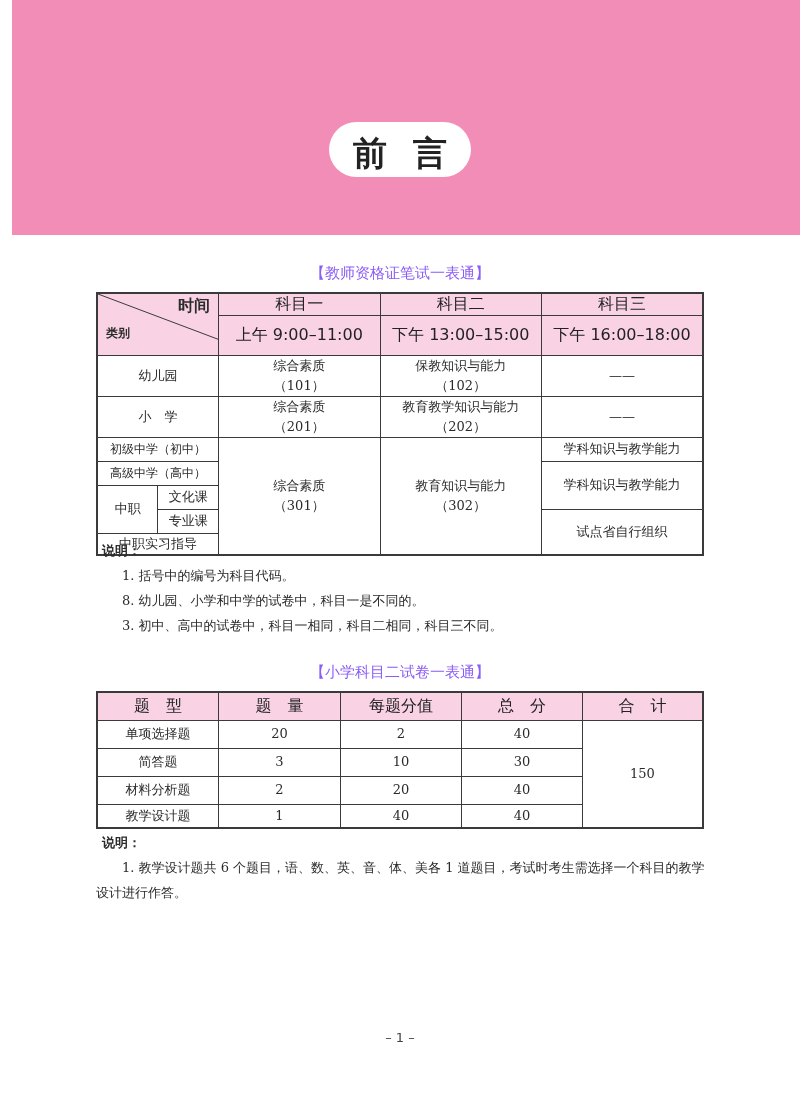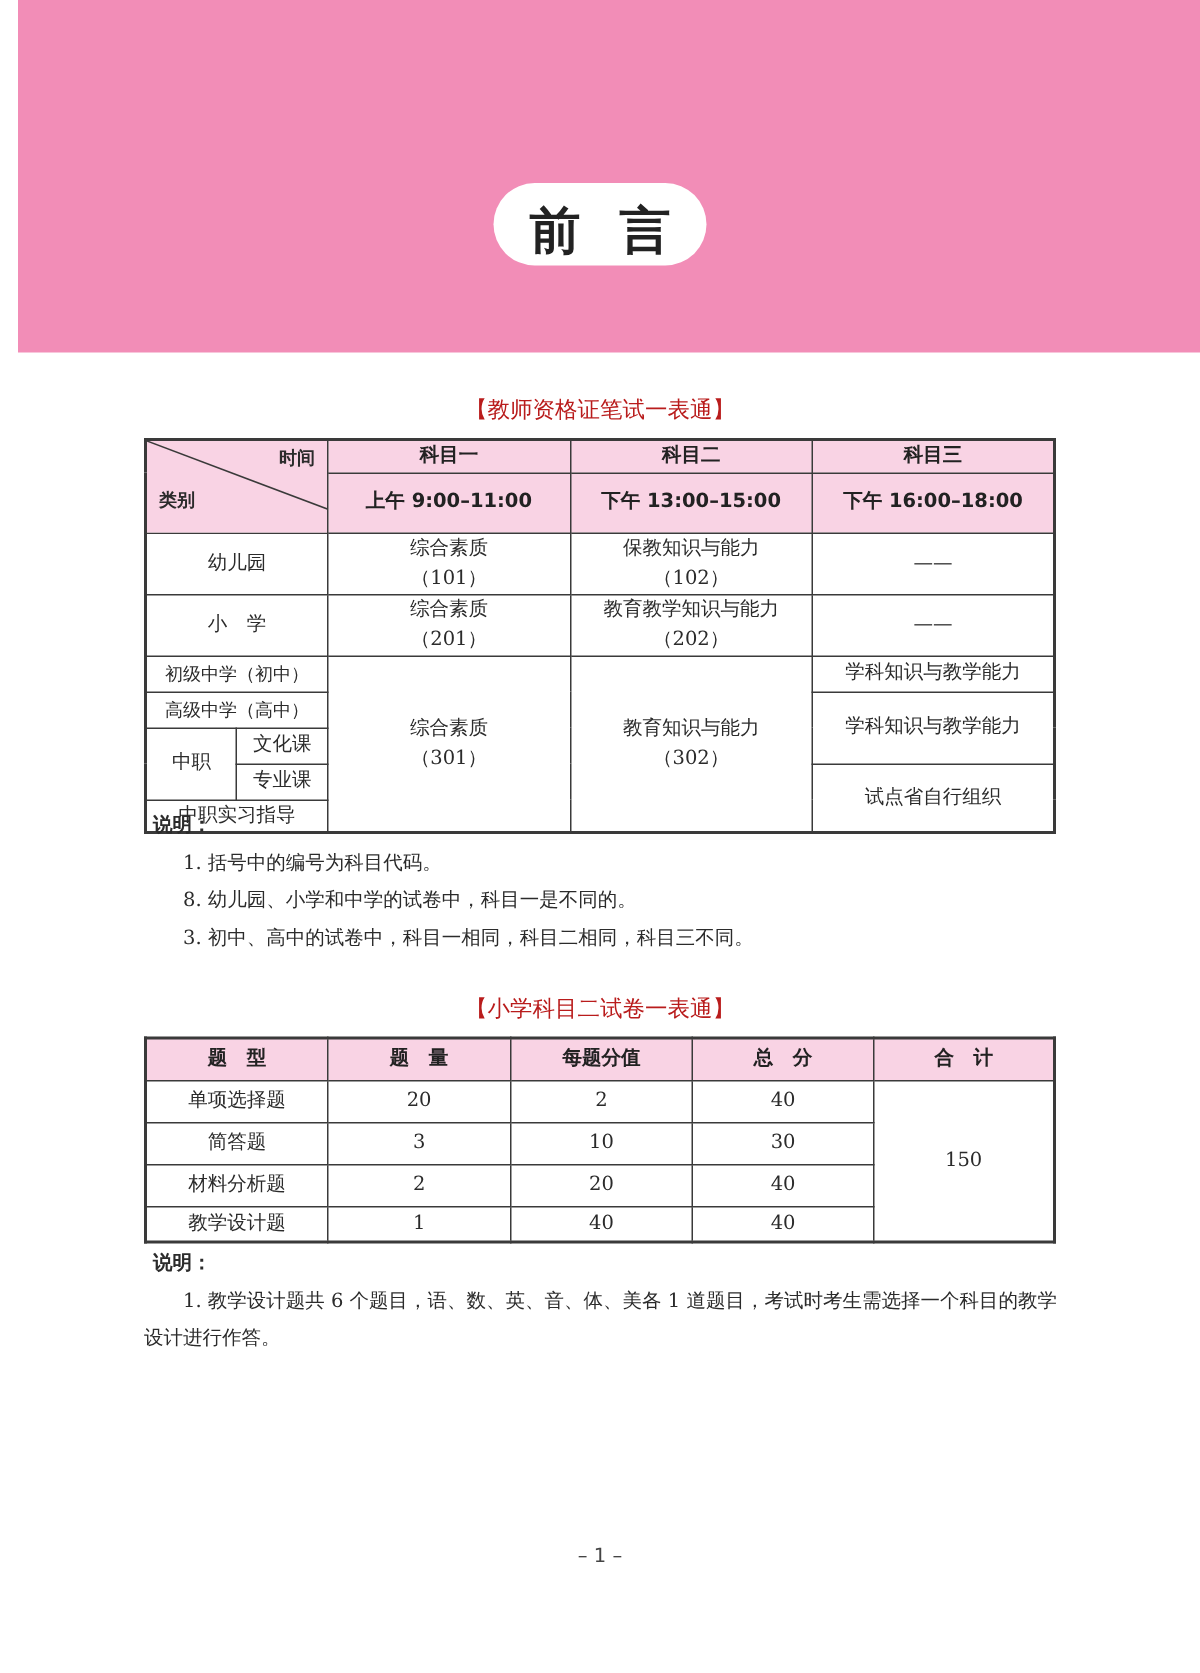--- a/index.html
+++ b/index.html
@@ -1,28 +1,28 @@
 <!DOCTYPE html>
 <html><head>
 <meta charset="utf-8">
 <style>
   html,body{margin:0;padding:0;}
   body{width:800px;height:1115px;background:#ffffff;position:relative;overflow:hidden;font-family:"DejaVu Serif","Liberation Serif",serif;color:#2b2b2b;}
   .banner{position:absolute;left:12px;top:0;width:788px;height:235px;background:#f28db7;}
   .title-pill{position:absolute;left:329px;top:122px;width:142px;height:55px;background:#fff;border-radius:28px;display:flex;align-items:flex-end;justify-content:center;}
   .title-pill span{font-family:"DejaVu Sans","Liberation Sans",sans-serif;font-weight:bold;font-size:34px;color:#222;letter-spacing:26px;margin-right:-26px;}
-  .sec-title{position:absolute;left:0;width:800px;text-align:center;font-family:"DejaVu Sans","Liberation Sans",sans-serif;font-size:15px;color:#b91c1c;}
+  .sec-title{position:absolute;left:0;width:800px;text-align:center;font-family:"DejaVu Sans","Liberation Sans",sans-serif;font-size:15px;color:#8b5cf6;}
   table{position:absolute;border-collapse:collapse;font-size:13px;}
   td,th{border:1px solid #3a3a3a;text-align:center;vertical-align:middle;padding:0;line-height:20px;}
-  th{background:#f9d3e4;font-family:"DejaVu Sans","Liberation Sans",sans-serif;font-weight:bold;font-size:13px;color:#222;}
+  th{background:#f9d3e4;font-family:"DejaVu Sans","Liberation Sans",sans-serif;font-weight:normal;font-size:16px;color:#222;}
   .t1{left:96px;top:292px;width:608px;border:2px solid #3a3a3a;}
   .t2{left:96px;top:691px;width:608px;border:2px solid #3a3a3a;}
   .diag{position:relative;background:#f9d3e4;overflow:hidden;}
   .diag svg{position:absolute;left:0;top:0;}
-  .diag .tr{position:absolute;right:8px;top:2px;font-family:Liberation Mono, monospace;font-weight:bold;font-size:12px;}
+  .diag .tr{position:absolute;right:8px;top:2px;font-family:Liberation Serif, serif;font-weight:bold;font-size:16px;}
   .diag .bl{position:absolute;left:8px;bottom:12px;font-family:"DejaVu Sans","Liberation Sans",sans-serif;font-weight:bold;font-size:12px;}
   .notes{position:absolute;left:96px;width:620px;font-size:13px;line-height:25px;}
   .notes .nh{font-family:"DejaVu Sans","Liberation Sans",sans-serif;font-weight:bold;font-size:13px;padding-left:6px;}
   .notes p{margin:0;text-indent:26px;}
   .pageno{position:absolute;left:0;width:800px;top:1030px;text-align:center;font-family:"DejaVu Sans","Liberation Sans",sans-serif;font-size:13px;color:#444;}
   .small{font-size:12px;margin-top:34px;}
 </style>
 </head>
 <body>
 

